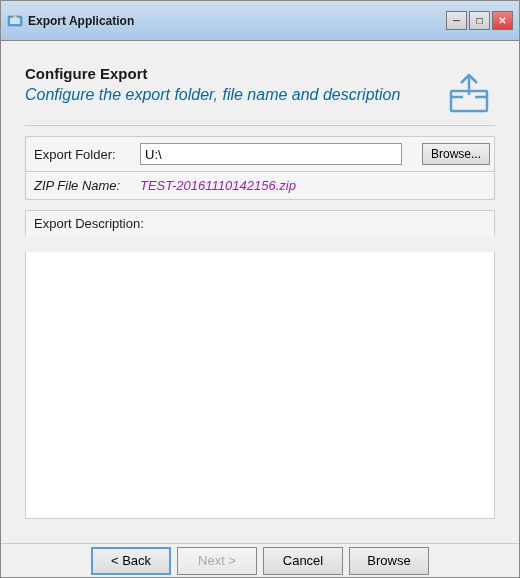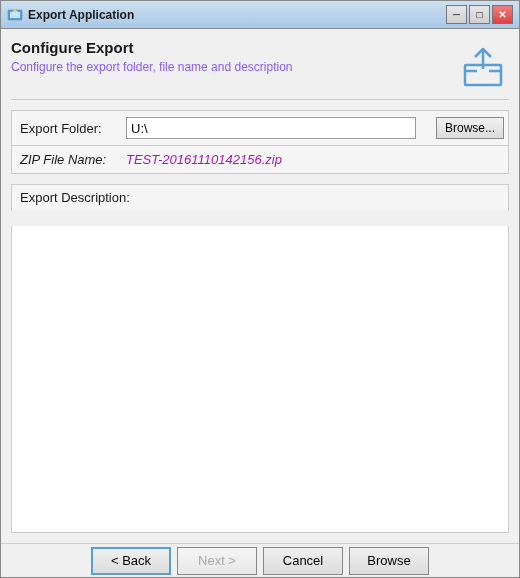--- a/index.html
+++ b/index.html
@@ -22,21 +22,21 @@
       background: #f0f0f0;
       border: 1px solid #888;
       box-shadow: 2px 2px 8px rgba(0,0,0,0.4);
       display: flex;
       flex-direction: column;
     }
 
     
     .title-bar {
       background: linear-gradient(to bottom, #cde0f0, #a8c8e8);
-      height: 28px;
+      height: 40px;
       display: flex;
       align-items: center;
       padding: 0 6px;
       flex-shrink: 0;
       border-bottom: 1px solid #888;
     }
 
     .title-bar-icon {
       width: 16px;
       height: 16px;
@@ -73,21 +73,21 @@
       background: linear-gradient(to bottom, #f08080, #e04040);
       color: white;
       font-weight: bold;
     }
 
     
     .content {
       flex: 1;
       display: flex;
       flex-direction: column;
-      padding: 10px;
+      padding: 24px;
       gap: 10px;
       justify-content: center;
     }
 
     
     .header-section {
       display: flex;
       align-items: flex-start;
       justify-content: space-between;
       padding-bottom: 8px;
@@ -99,22 +99,23 @@
     }
 
     .header-title {
       font-size: 15px;
       font-weight: bold;
       color: #1a1a1a;
       margin-bottom: 4px;
     }
 
     .header-subtitle {
-      font-size: 12px;
-      color: #8b5cf6;
+      font-size: 16px;
+      color: #0369a1;
+      font-style: italic;
     }
 
     .header-icon {
       width: 52px;
       height: 52px;
       display: flex;
       align-items: center;
       justify-content: center;
       flex-shrink: 0;
     }

